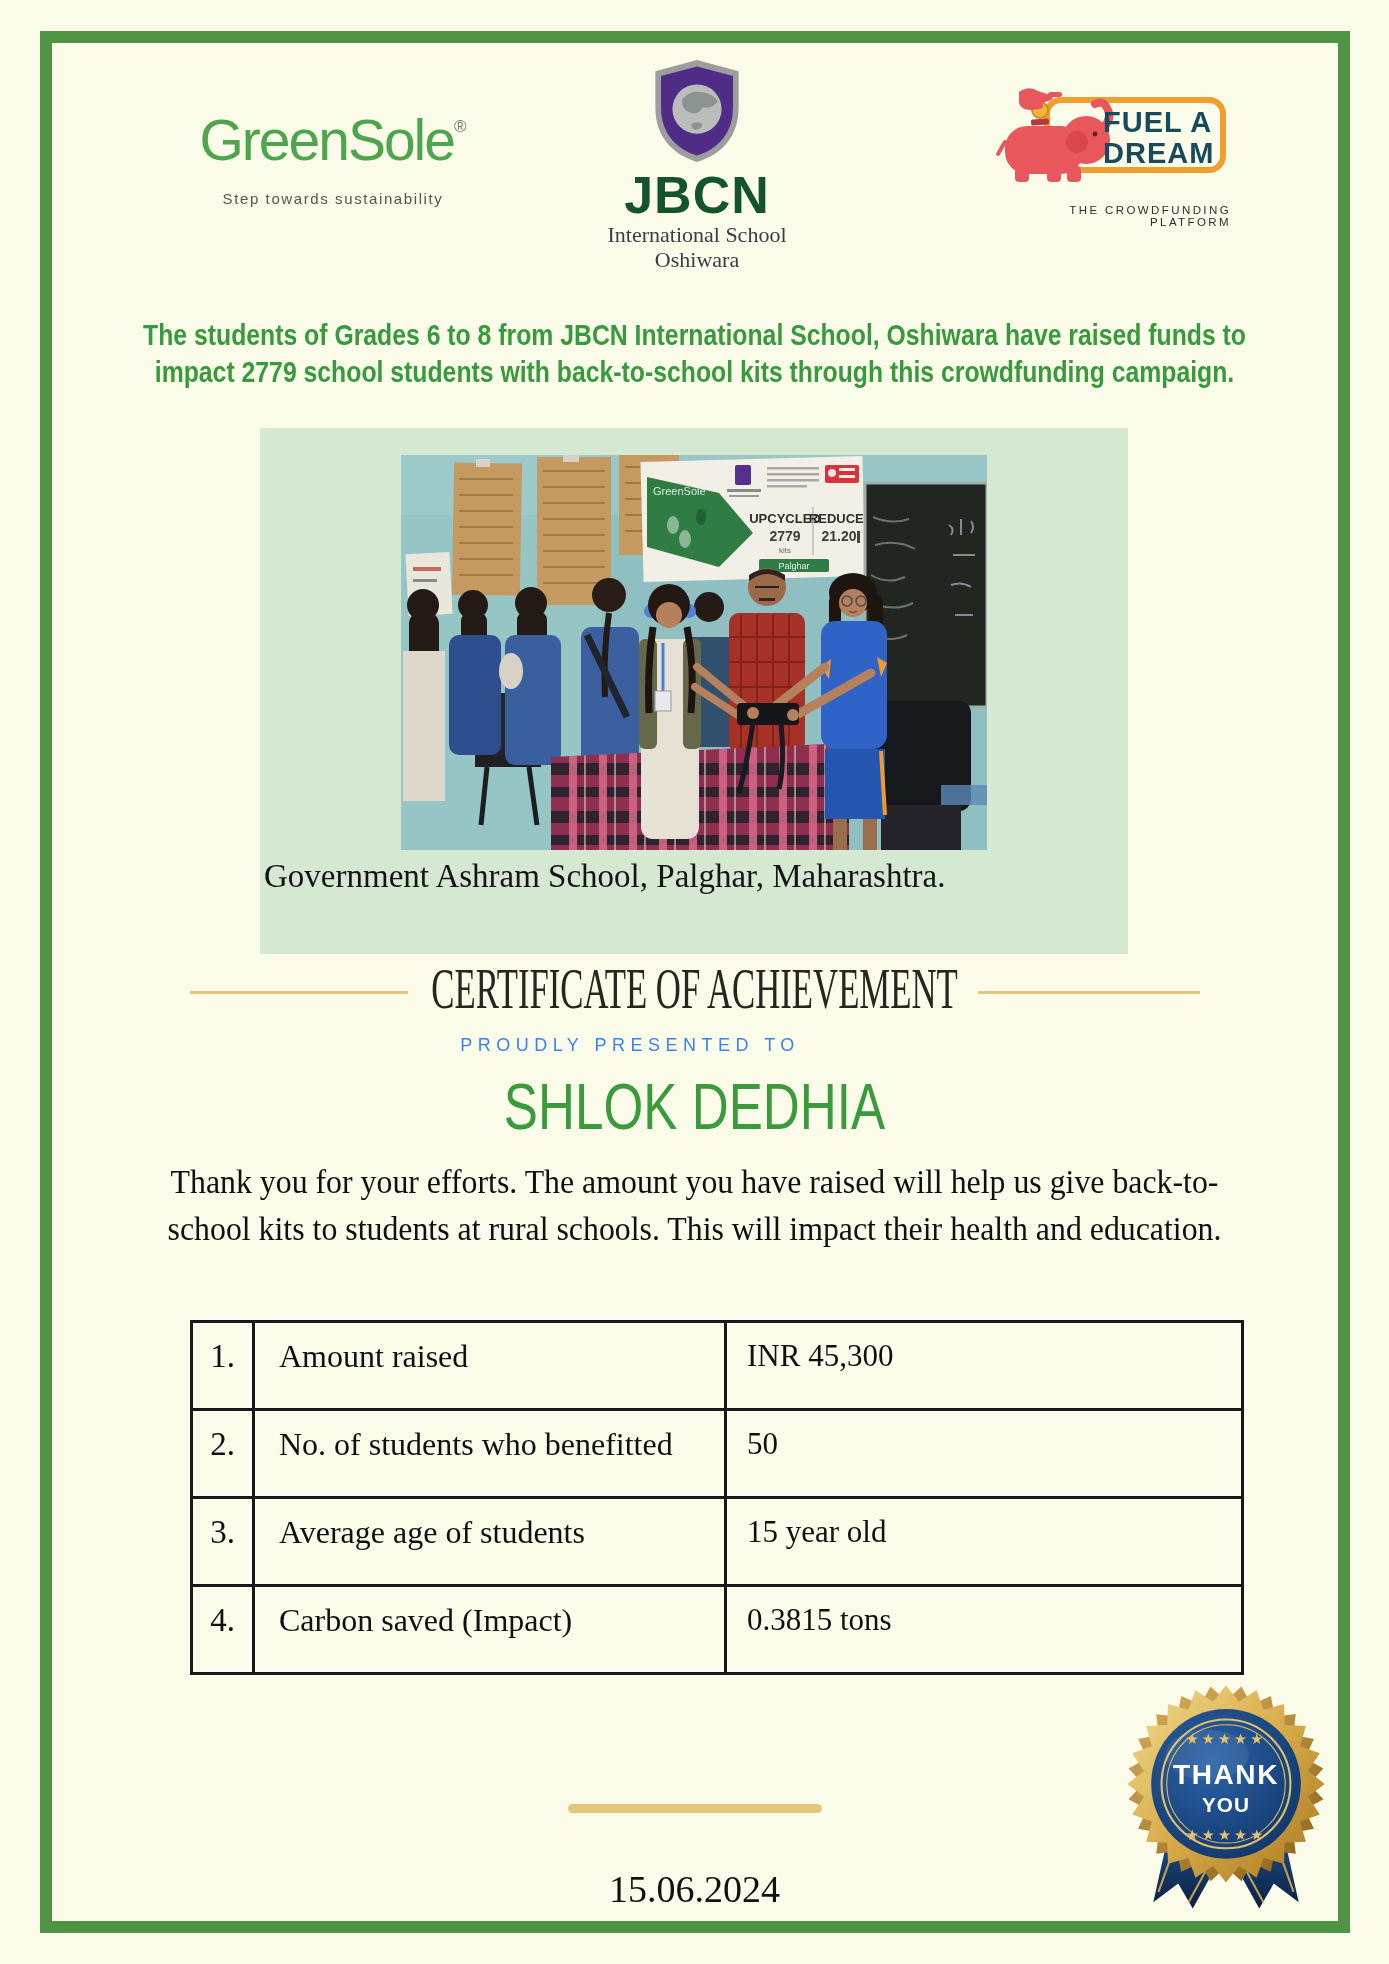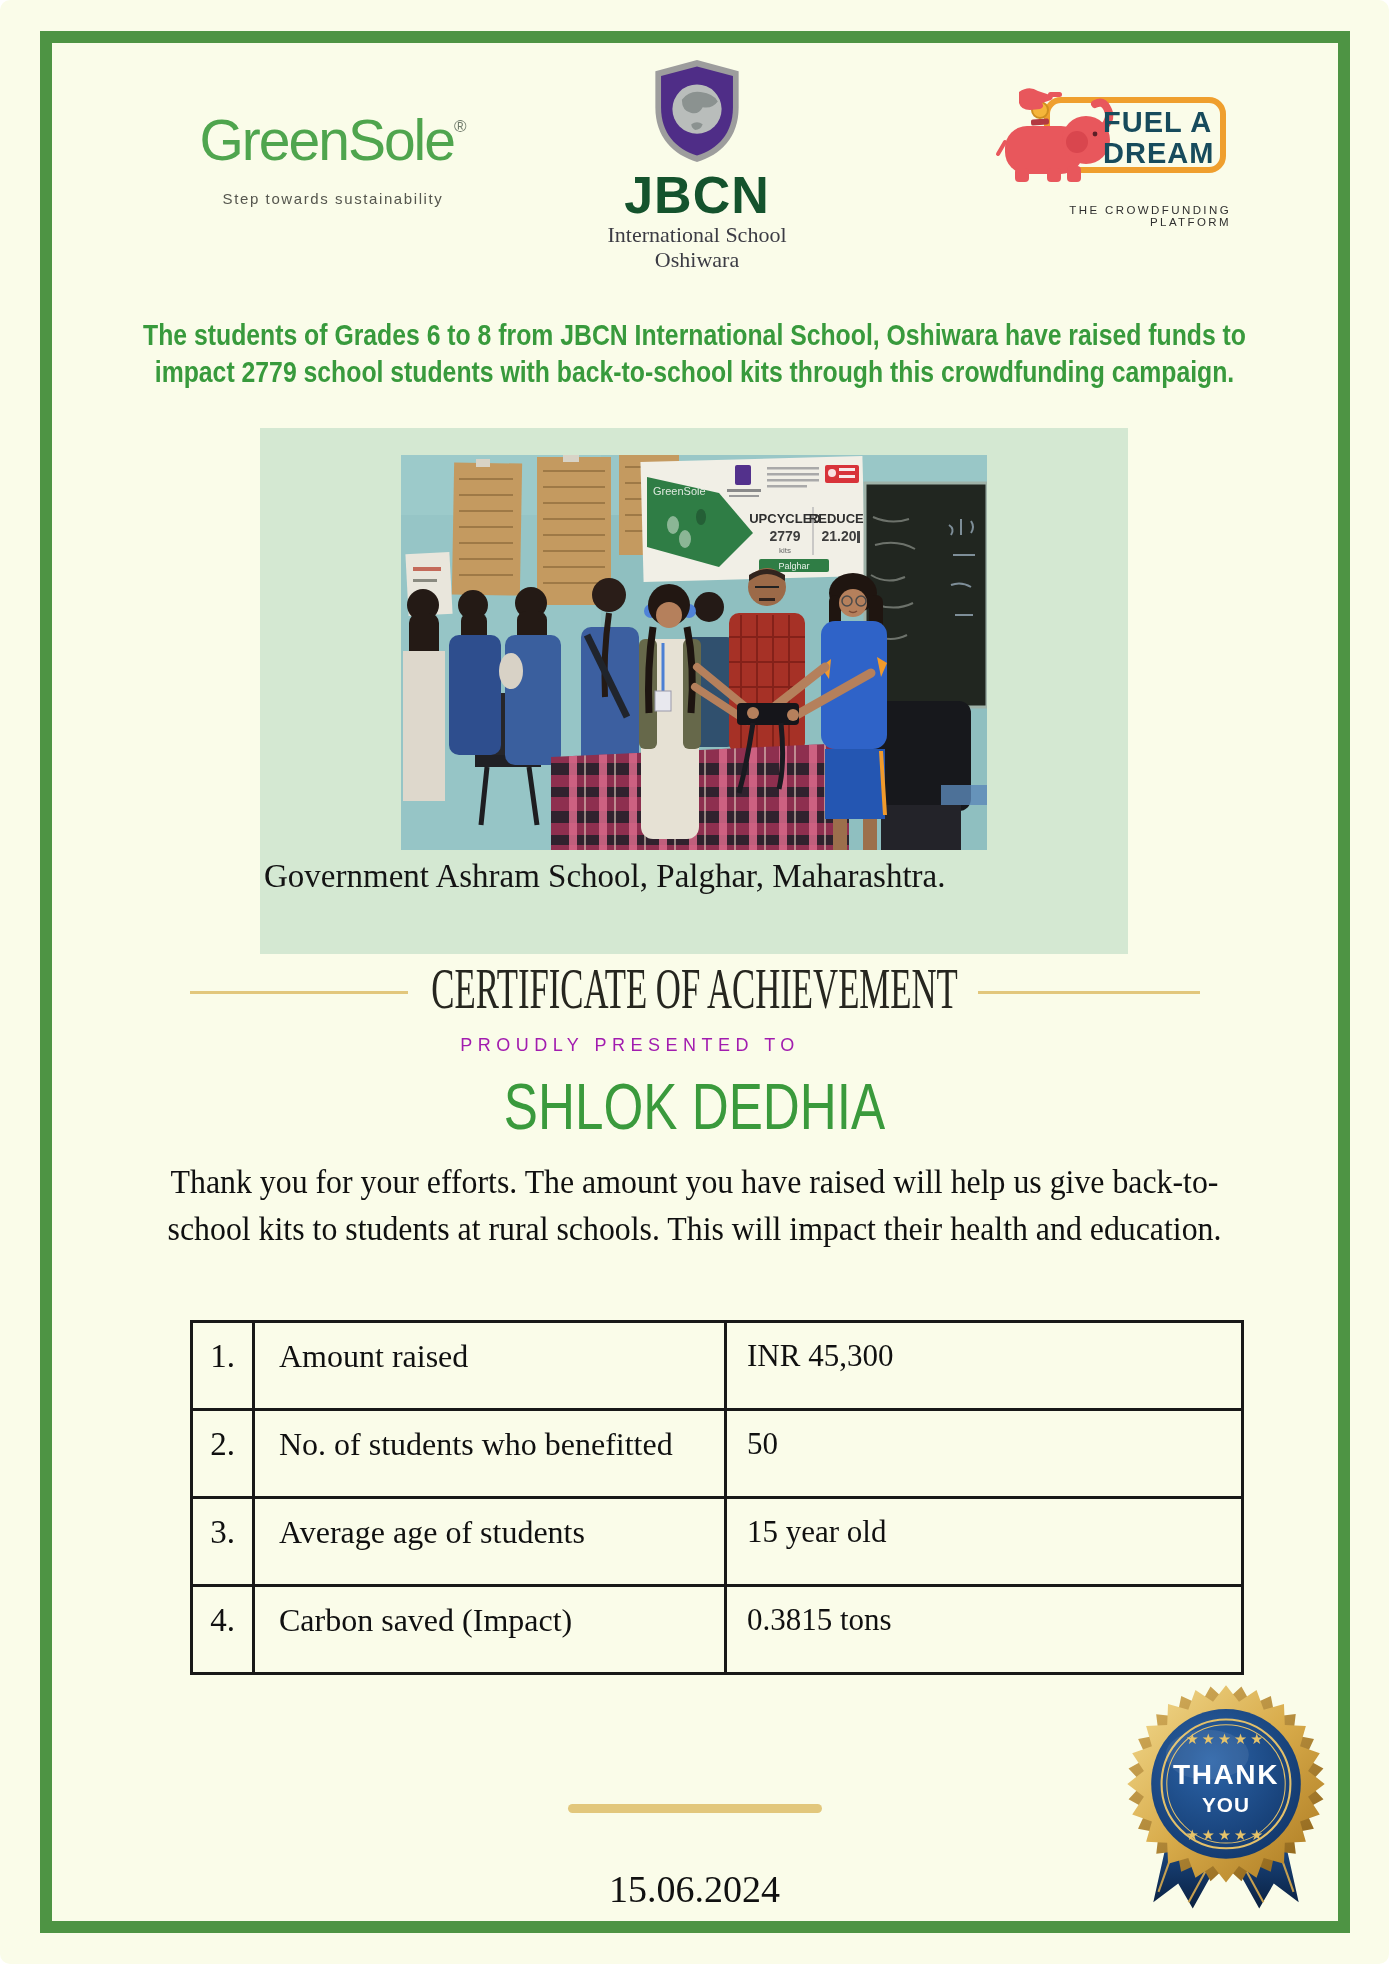--- a/index.html
+++ b/index.html
@@ -1,18 +1,18 @@
 <!DOCTYPE html>
 <html><head>
 <meta charset="utf-8">
 <style>
   * { margin:0; padding:0; box-sizing:border-box; }
   html,body { width:1389px; height:1964px; }
   body { font-family:"Liberation Sans", sans-serif; }
-  .page { position:relative; width:1389px; height:1964px; background:#fafce9; overflow:hidden;border-radius:10px; }
+  .page { position:relative; width:1389px; height:1964px; background:#fafce9; overflow:hidden; }
   .abs { position:absolute; }
 
   .frame { left:40px; top:31px; width:1310px; height:1902px; border:12px solid #4e9444; z-index:1; }
 
   
   .gs { left:168px; top:96px; width:330px; text-align:center; z-index:2; }
   .gs-name { font-size:57px; letter-spacing:-2px; color:#4fa54e; line-height:62px; }
   .gs-name sup { font-size:17px; color:#6f7a6b; letter-spacing:0; vertical-align:28px; }
   .gs-tag { margin-top:19px; font-size:15px; letter-spacing:1.6px; color:#55564e; }
 
@@ -29,21 +29,21 @@
 
   .photo-box { left:260px; top:428px; width:868px; height:526px; background:#d4e8d2; z-index:2; }
   .photo { position:absolute; left:141px; top:27px; width:586px; height:395px; }
   .caption { position:absolute; top:430px; left:4px; width:100%; font-family:"Liberation Serif", serif; font-size:33px; color:#141414; }
 
   .gold-line { height:3px; background:#e2c77c; z-index:2; }
   .gl-left  { left:190px; top:991px; width:218px; }
   .gl-right { left:978px; top:991px; width:222px; }
   .cert-title { top:958px; left:0; width:1389px; text-align:center; font-family:"Liberation Serif", serif; font-size:56px; color:#26261f; line-height:62px; transform:scaleX(0.62); z-index:2; }
 
-  .presented { top:1035px; left:0; width:1260px; text-align:center; font-size:18px; letter-spacing:5.5px; color:#a21caf; z-index:2; }
+  .presented { top:1035px; left:0; width:1260px; text-align:center; font-size:18px; letter-spacing:5.5px; color:#3b82f6; z-index:2; }
   .recipient { top:1070px; left:0; width:1389px; text-align:center; font-size:64px; line-height:74px; color:#3a9a3c; transform:scaleX(0.8); z-index:2; }
   .message { top:1158px; left:0; width:1389px; text-align:center; font-family:"Liberation Serif", serif; font-size:33.5px; line-height:47px; color:#101010; transform:scaleX(0.95); z-index:2; }
 
   table.stats { position:absolute; left:190px; top:1320px; width:1054px; border-collapse:collapse; table-layout:fixed; font-family:"Liberation Serif", serif; color:#101010; z-index:2; }
   .stats td { border:3px solid #181818; height:88px; vertical-align:top; padding-top:15px; }
   .td-num { width:62px; text-align:center; font-size:33px; }
   .td-label { width:472px; padding-left:24px; font-size:32px; }
   .td-value { padding-left:20px; font-size:31px; }
 
   .gold-dash { left:568px; top:1804px; width:254px; height:9px; border-radius:5px; background:#e2c77c; z-index:2; }

